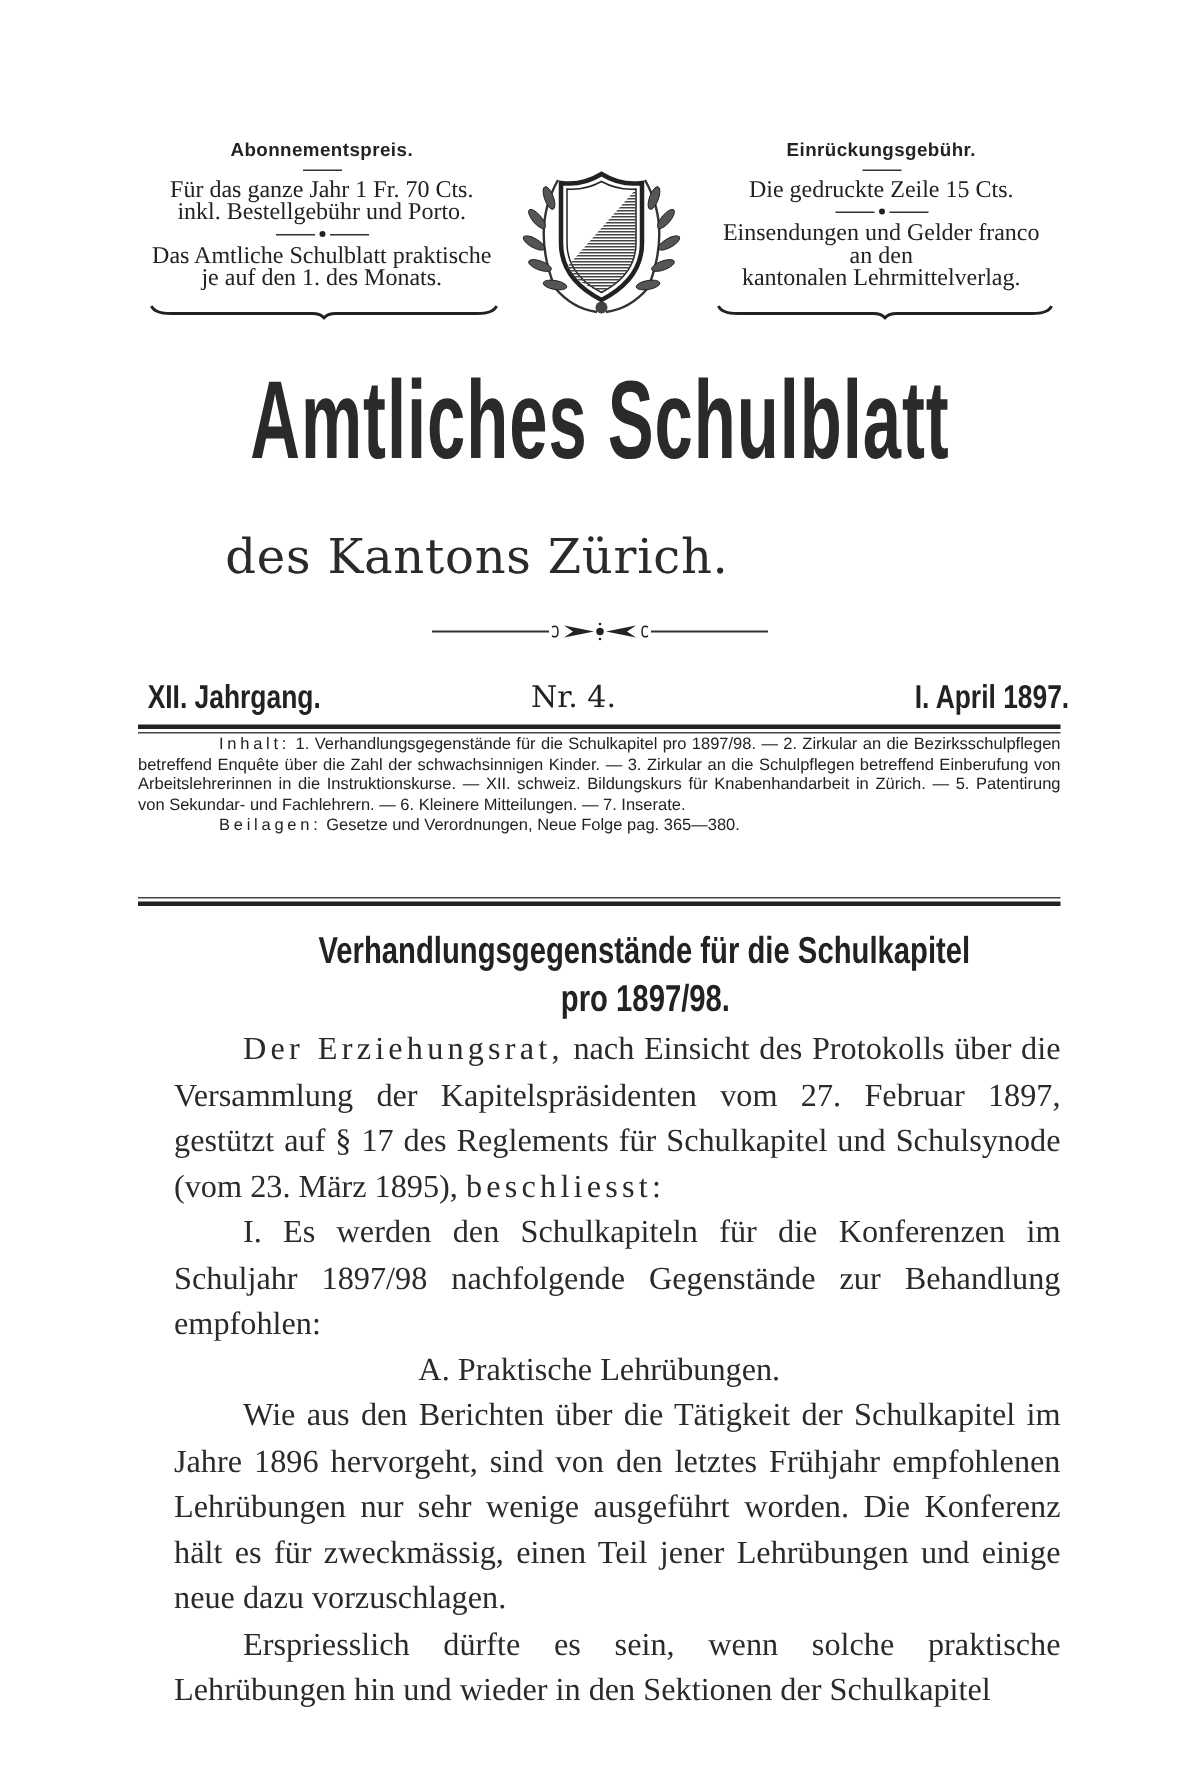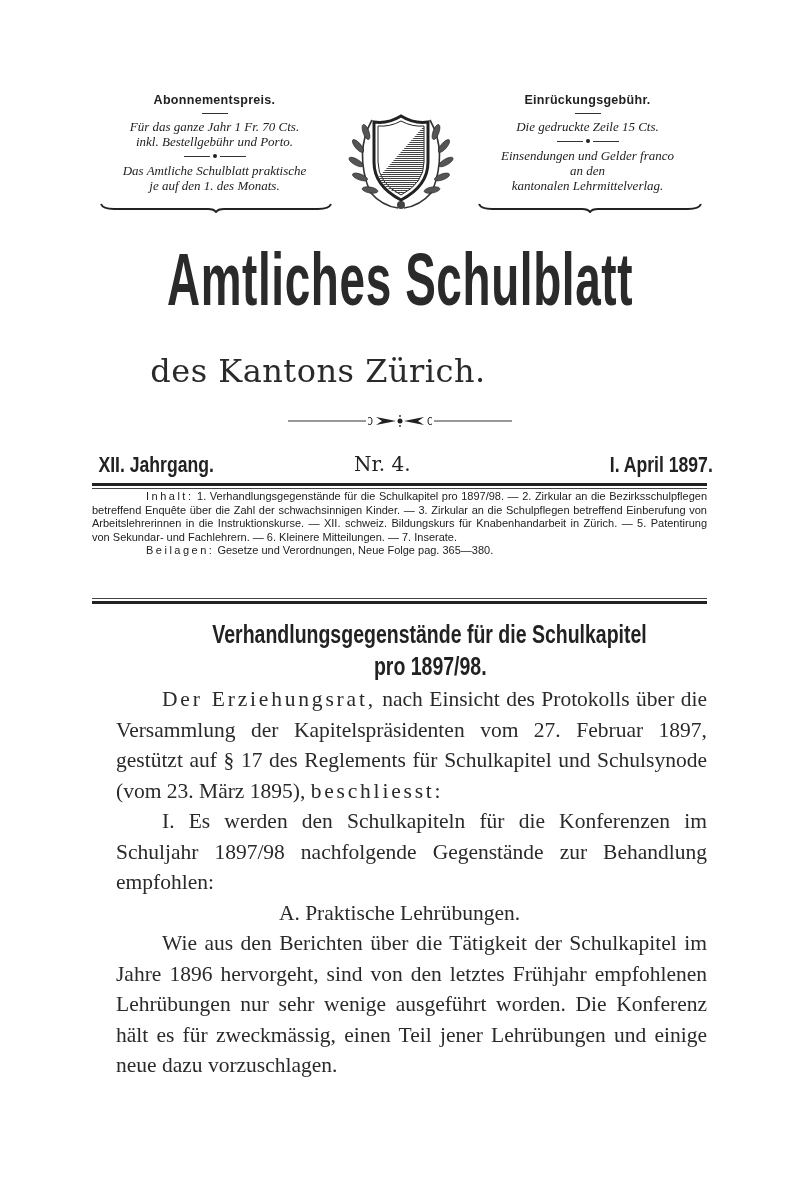--- a/index.html
+++ b/index.html
@@ -9,21 +9,21 @@
     font-family:"DejaVu Serif", "Liberation Serif", serif;
   }
   .abs { position:absolute; }
   
   .hcol { position:absolute; text-align:center; }
   .hcol .htitle {
     font-family:"Liberation Sans", sans-serif; font-weight:bold;
     font-size:12.5px; letter-spacing:0.3px; color:#222; margin-bottom:6px;
   }
   .hcol .shortrule { width:26px; height:1px; background:#333; margin:0 auto 5px auto; }
-  .hcol .hline { font-size:13px; line-height:15px; color:#222; font-family:"Liberation Serif", serif;font-style:italic; }
+  .hcol .hline { font-size:16px; line-height:15px; color:#222; font-family:"Liberation Serif", serif; }
   .dotrule { display:flex; align-items:center; justify-content:center; margin:3px 0; height:8px; }
   .dotrule span.l { width:26px; height:1px; background:#333; }
   .dotrule span.d { width:4px; height:4px; border-radius:50%; background:#222; margin:0 3px; }
   .brace { position:absolute; height:10px; }
   
   .maintitle {
     position:absolute; left:0; width:800px; top:240px; text-align:center;
     font-family:"Liberation Sans", sans-serif; font-weight:bold;
     font-size:74px; line-height:80px; color:#2a2a2a;
     transform:scaleX(0.62); transform-origin:center top; letter-spacing:1px;
@@ -172,13 +172,14 @@
 
 <div class="body-text" style="top:684px;">
   <p class="indent">
     <span class="spaced-word">Der Erziehungsrat,</span>
     <span>nach Einsicht des Protokolls über die Versammlung der Kapitelspräsidenten vom 27. Februar 1897, gestützt auf § 17 des Reglements für Schulkapitel und Schulsynode (vom 23. März 1895),</span>
     <span class="spaced-word">beschliesst:</span>
   </p>
   <p class="indent">I. Es werden den Schulkapiteln für die Konferenzen im Schuljahr 1897/98 nachfolgende Gegenstände zur Behandlung empfohlen:</p>
   <p class="center">A. Praktische Lehrübungen.</p>
   <p class="indent">Wie aus den Berichten über die Tätigkeit der Schulkapitel im Jahre 1896 hervorgeht, sind von den letztes Frühjahr empfohlenen Lehrübungen nur sehr wenige ausgeführt worden. Die Konferenz hält es für zweckmässig, einen Teil jener Lehrübungen und einige neue dazu vorzuschlagen.</p>
+  <p class="indent">Erspriesslich dürfte es sein, wenn solche praktische Lehrübungen hin und wieder in den Sektionen der Schulkapitel</p>
 </div>
 
 </body></html>

